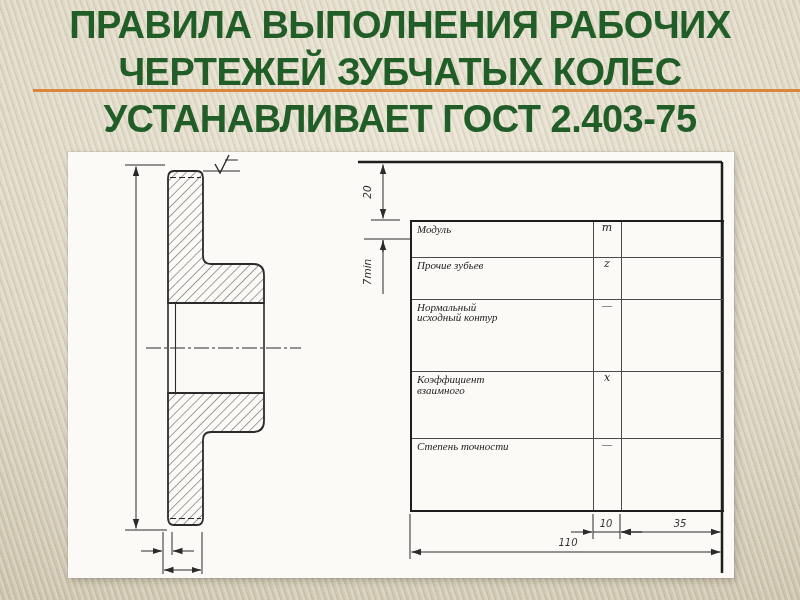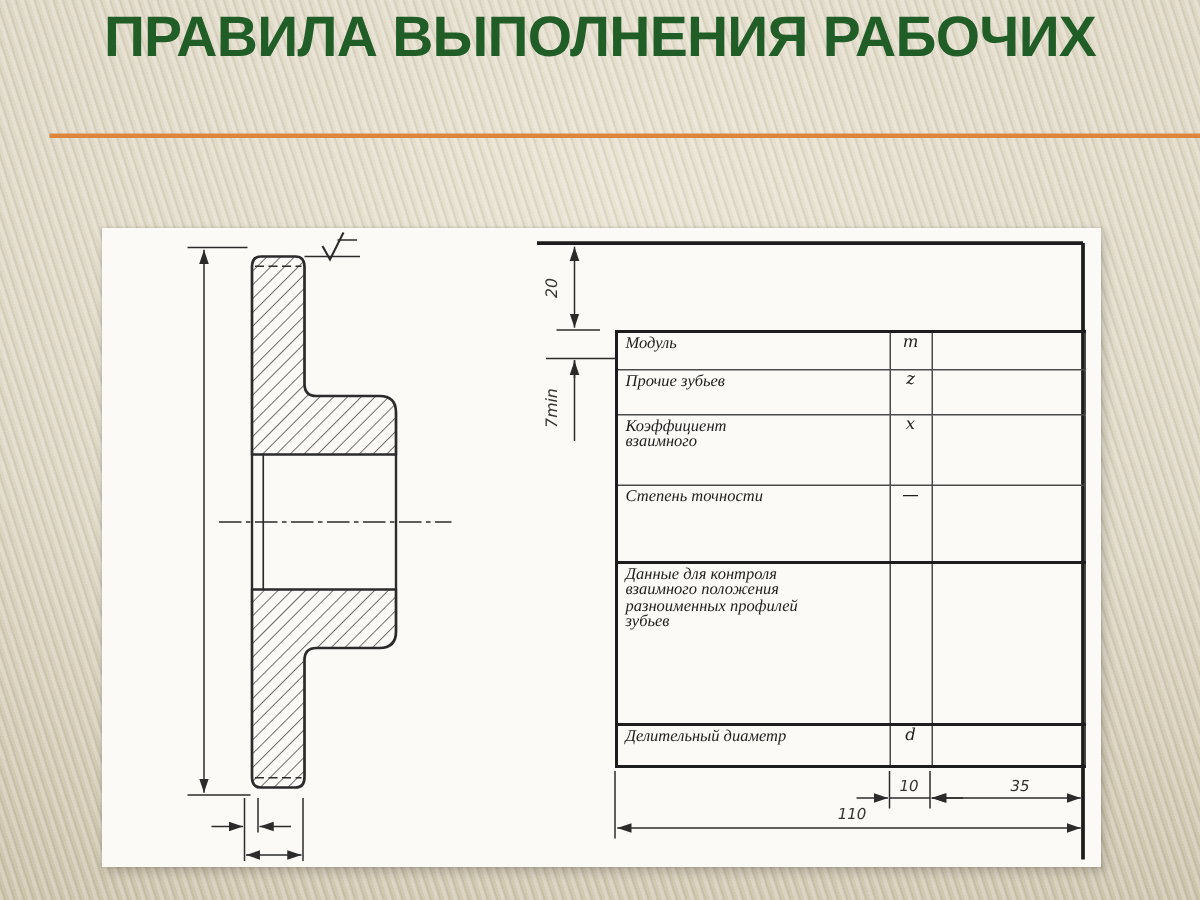--- a/index.html
+++ b/index.html
@@ -50,20 +50,22 @@
     font-family:"DejaVu Sans",sans-serif;font-style:italic;
   }
 </style>
 </head>
 <body>
 
 <div class="slide">
 
   <div class="title-block">
     <div>ПРАВИЛА ВЫПОЛНЕНИЯ РАБОЧИХ</div>
+    <div>ЧЕРТЕЖЕЙ ЗУБЧАТЫХ КОЛЕС</div>
+    <div>УСТАНАВЛИВАЕТ ГОСТ 2.403-75</div>
   </div>
   <div class="accent-rule"></div>
 
   <div class="panel">
 
     <svg width="666" height="426" viewBox="0 0 666 426">
       <defs>
         <pattern id="hb" width="6.5" height="6.5" patternUnits="userSpaceOnUse" patternTransform="rotate(45)">
           <line x1="0" y1="0" x2="0" y2="6.5" stroke="#3f3f3f" stroke-width="1"></line>
         </pattern>
@@ -153,41 +155,34 @@
           <tr style="height:19px">
         <td>Модуль</td>
         <td class="sym">m</td>
         <td></td>
       </tr>
       <tr style="height:22px">
         <td>Прочие зубьев</td>
         <td class="sym">z</td>
         <td></td>
       </tr>
+      <tr style="height:38px">
+        <td>Нормальный
+исходный контур</td>
+        <td class="sym">—</td>
+        <td></td>
+      </tr>
       <tr style="height:35px">
         <td>Коэффициент
 взаимного</td>
         <td class="sym">x</td>
         <td></td>
       </tr>
       <tr class="thick" style="height:38px">
         <td>Степень точности</td>
         <td class="sym">—</td>
         <td></td>
       </tr>
-      <tr class="thick" style="height:80px">
-        <td>Данные для контроля
-взаимного положения
-разноименных профилей
-зубьев</td>
-        <td class="sym"></td>
-        <td></td>
-      </tr>
-      <tr style="height:21px">
-        <td>Делительный диаметр</td>
-        <td class="sym">d</td>
-        <td></td>
-      </tr>
     </tbody>
       </table>
 
   </div>
 </div>
 
 </body></html>

